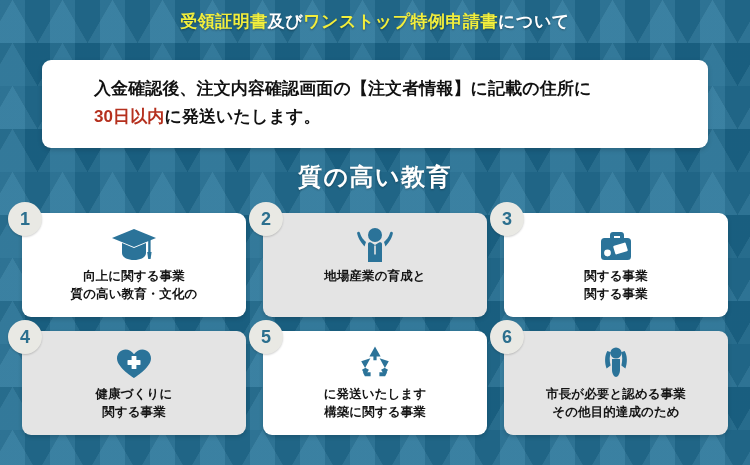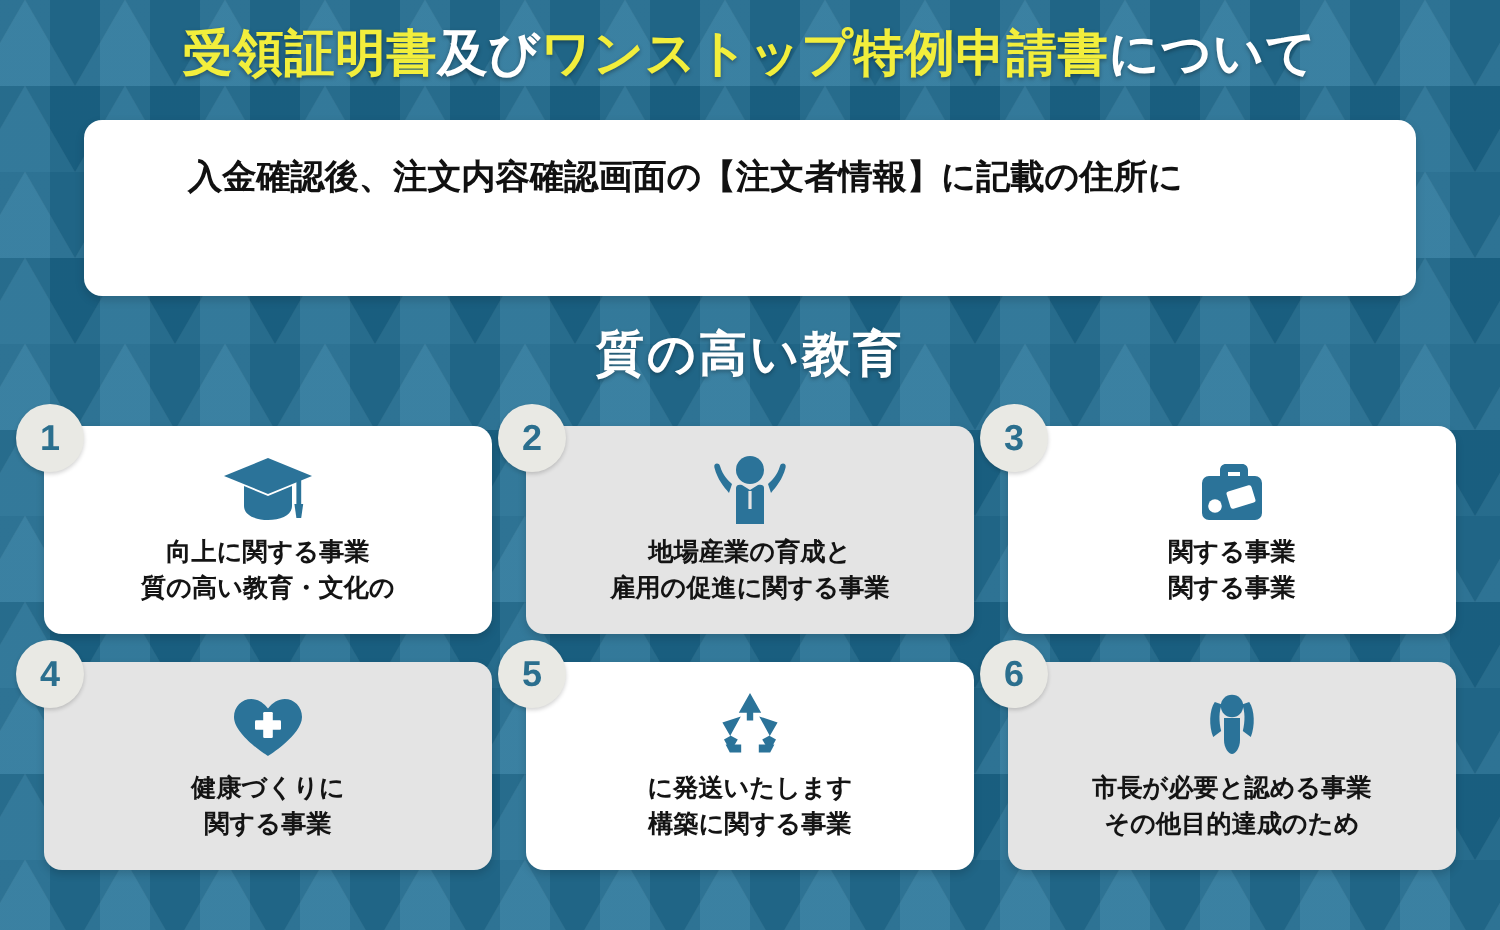--- a/index.html
+++ b/index.html
@@ -42,21 +42,21 @@
   }
 
   
   .title-bar {
     position:absolute;
     top:12px; left:0; right:0;
     text-align:center;
     z-index:5;
   }
   .title-bar .t {
-    font-size:25px;
+    font-size:17px;
     font-weight:bold;
     letter-spacing:0.5px;
     line-height:1.2;
     text-shadow:0 1px 2px rgba(0,0,0,0.35);
   }
   .t-hl { color:#f2ee3c; }
   .t-pl { color:#ffffff; }
 
   
   .notice-box {
@@ -162,20 +162,23 @@
   <div class="tri-bg2"></div>
 
   <div class="title-bar">
     <span class="t">
       <span class="t-hl">受領証明書</span><span class="t-pl">及び</span><span class="t-hl">ワンストップ特例申請書</span><span class="t-pl">について</span>
     </span>
   </div>
 
   <div class="notice-box">
     <div class="notice-line">入金確認後、注文内容確認画面の【注文者情報】に記載の住所に</div>
+    <div class="notice-line">
+      <span class="notice-red">30日以内</span><span>に発送いたします。</span>
+    </div>
   </div>
 
   <div class="section-heading">質の高い教育</div>
 
   <div class="cards">
 
     <div class="card white">
       <div class="badge">1</div>
       <div class="icon">
         <svg width="46" height="38" viewBox="0 0 46 38">
@@ -194,21 +197,20 @@
       <div class="icon">
         <svg width="46" height="38" viewBox="0 0 46 38">
           <circle cx="23" cy="9" r="7" fill="#2b7399"></circle>
           <path d="M16 18 C16 16.5 17.5 16 19 16.5 L23 19 L27 16.5 C28.5 16 30 16.5 30 18 L30 36 L16 36 Z" fill="#2b7399"></path>
           <path d="M14 16 C12 14 9.5 12 8 7 C7.4 5 4.6 5.6 5.2 7.8 C6.8 14 10 17.5 12.5 20.5 Z" fill="#2b7399"></path>
           <path d="M32 16 C34 14 36.5 12 38 7 C38.6 5 41.4 5.6 40.8 7.8 C39.2 14 36 17.5 33.5 20.5 Z" fill="#2b7399"></path>
           <rect x="22.2" y="19.5" width="1.6" height="9" fill="#e4e4e4"></rect>
         </svg>
       </div>
       <div class="cap">地場産業の育成と</div>
-      <div class="cap">雇用の促進に関する事業</div>
     </div>
 
     <div class="card white">
       <div class="badge">3</div>
       <div class="icon">
         <svg width="46" height="38" viewBox="0 0 46 38">
           <path d="M17 9 L17 12 L21 12 L21 10 L27 10 L27 12 L31 12 L31 9 C31 7.3 29.8 6 28 6 L20 6 C18.2 6 17 7.3 17 9 Z" fill="#2b7399"></path>
           <rect x="8" y="12" width="30" height="22" rx="3.5" fill="#2b7399"></rect>
           <circle cx="14.5" cy="27" r="3.4" fill="#ffffff"></circle>
           <rect x="21" y="18" width="13" height="9" rx="1.2" fill="#ffffff" transform="rotate(-17 27.5 22.5)"></rect>

